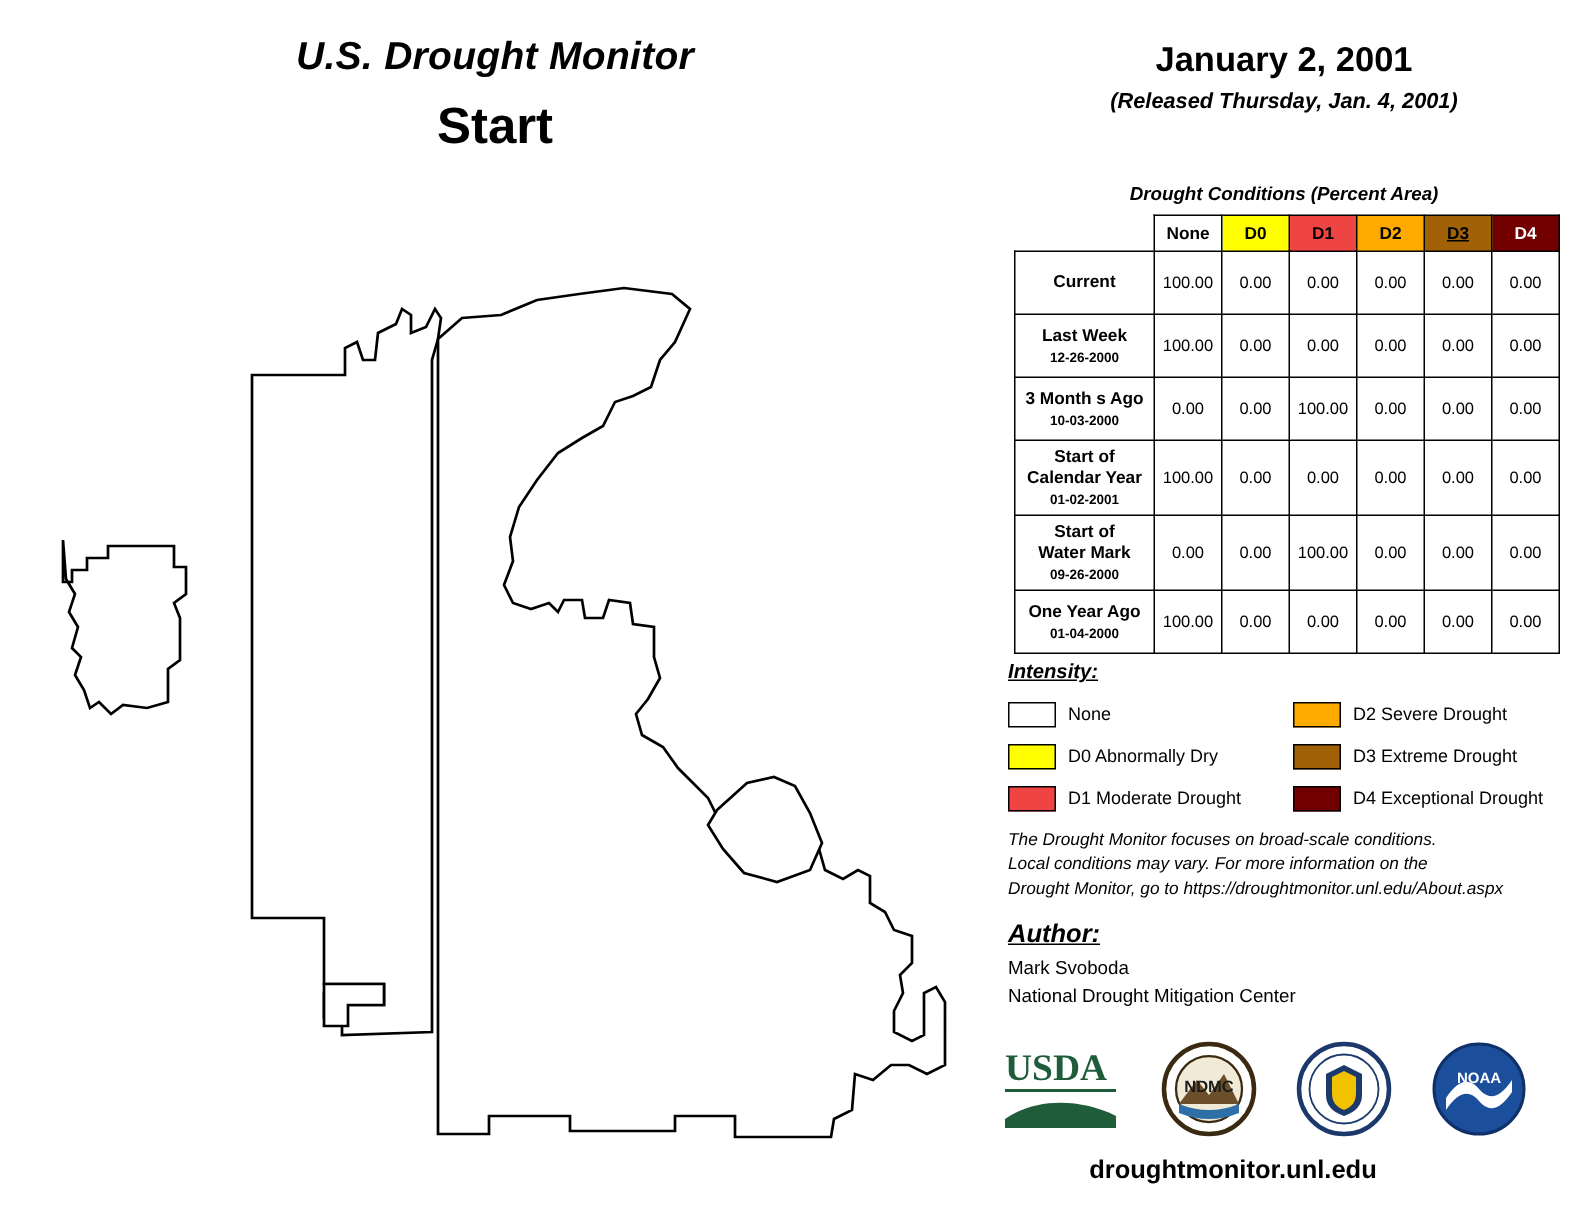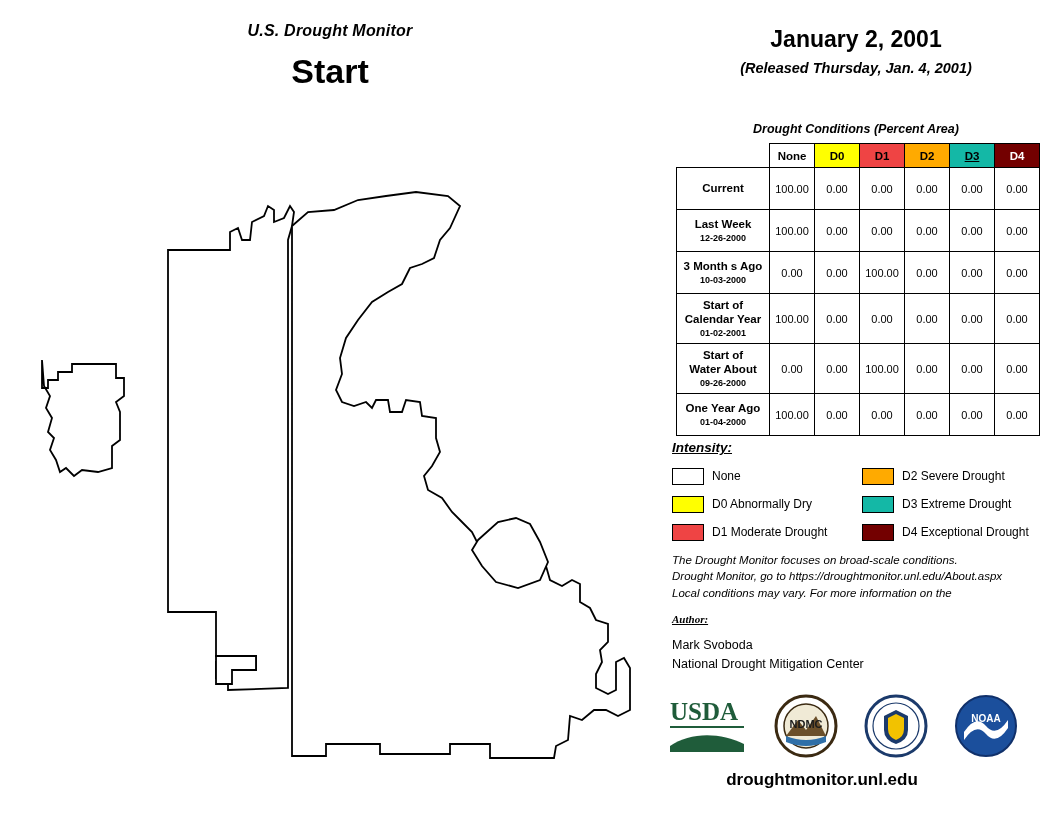--- a/index.html
+++ b/index.html
@@ -18,21 +18,21 @@
 
   
   #title-block {
     position: absolute;
     left: 0;
     top: 22px;
     width: 660px;
     text-align: center;
   }
   #dm-title {
-    font-size: 16px;
+    font-size: 26px;
     font-style: italic;
     font-weight: bold;
     letter-spacing: 0.2px;
   }
   #region-title {
     font-size: 34px;
     font-weight: bold;
     margin-top: 12px;
   }
 
@@ -117,21 +117,21 @@
   }
   #cond-table tbody td.val {
     width: 44px;
     height: 41px;
     font-size: 11px;
   }
   .sw-none { background: #ffffff; }
   .sw-d0   { background: #ffff00; }
   .sw-d1   { background: #ef4444; }
   .sw-d2   { background: #ffaa00; }
-  .sw-d3   { background: #14b8a6; text-decoration: underline; }
+  .sw-d3   { background: #a16207; text-decoration: underline; }
   .sw-d4   { background: #730000; color:#ffffff; }
 
   
   #intensity-head {
     position: absolute;
     left: 672px;
     top: 440px;
     font-size: 13.5px;
     font-style: italic;
     font-weight: bold;
@@ -175,25 +175,24 @@
     font-size: 11.5px;
     font-style: italic;
     line-height: 1.42;
   }
 
   
   #author-head {
     position: absolute;
     left: 672px;
     top: 613px;
-    font-size: 11px;
+    font-size: 17px;
     font-style: italic;
     font-weight: bold;
     text-decoration: underline;
-    font-family: Liberation Serif, serif;
   }
   #author-lines {
     position: absolute;
     left: 672px;
     top: 636px;
     font-size: 12.5px;
     line-height: 1.5;
   }
 
   
@@ -364,21 +363,21 @@
       <td class="val">100.00</td>
       <td class="val">0.00</td>
       <td class="val">0.00</td>
       <td class="val">0.00</td>
       <td class="val">0.00</td>
       <td class="val">0.00</td>
     </tr>
     <tr>
       <td class="rowlabel">
         <span>Start of</span><br>
-        <span>Water About</span>
+        <span>Water Mark</span>
         <span class="sub">09-26-2000</span>
       </td>
       <td class="val">0.00</td>
       <td class="val">0.00</td>
       <td class="val">100.00</td>
       <td class="val">0.00</td>
       <td class="val">0.00</td>
       <td class="val">0.00</td>
     </tr>
     <tr>
@@ -423,22 +422,22 @@
     </div>
     <div class="legend-item">
       <span class="legend-chip sw-d4"></span>
       <span class="legend-label">D4 Exceptional Drought</span>
     </div>
   </div>
 </div>
 
 <div id="disclaimer">
   <div>The Drought Monitor focuses on broad-scale conditions.</div>
+  <div>Local conditions may vary. For more information on the</div>
   <div>Drought Monitor, go to https://droughtmonitor.unl.edu/About.aspx</div>
-  <div>Local conditions may vary. For more information on the</div>
 </div>
 
 <div id="author-head">Author:</div>
 <div id="author-lines">
   <div>Mark Svoboda</div>
   <div>National Drought Mitigation Center</div>
 </div>
 
 <div id="logos">
 

